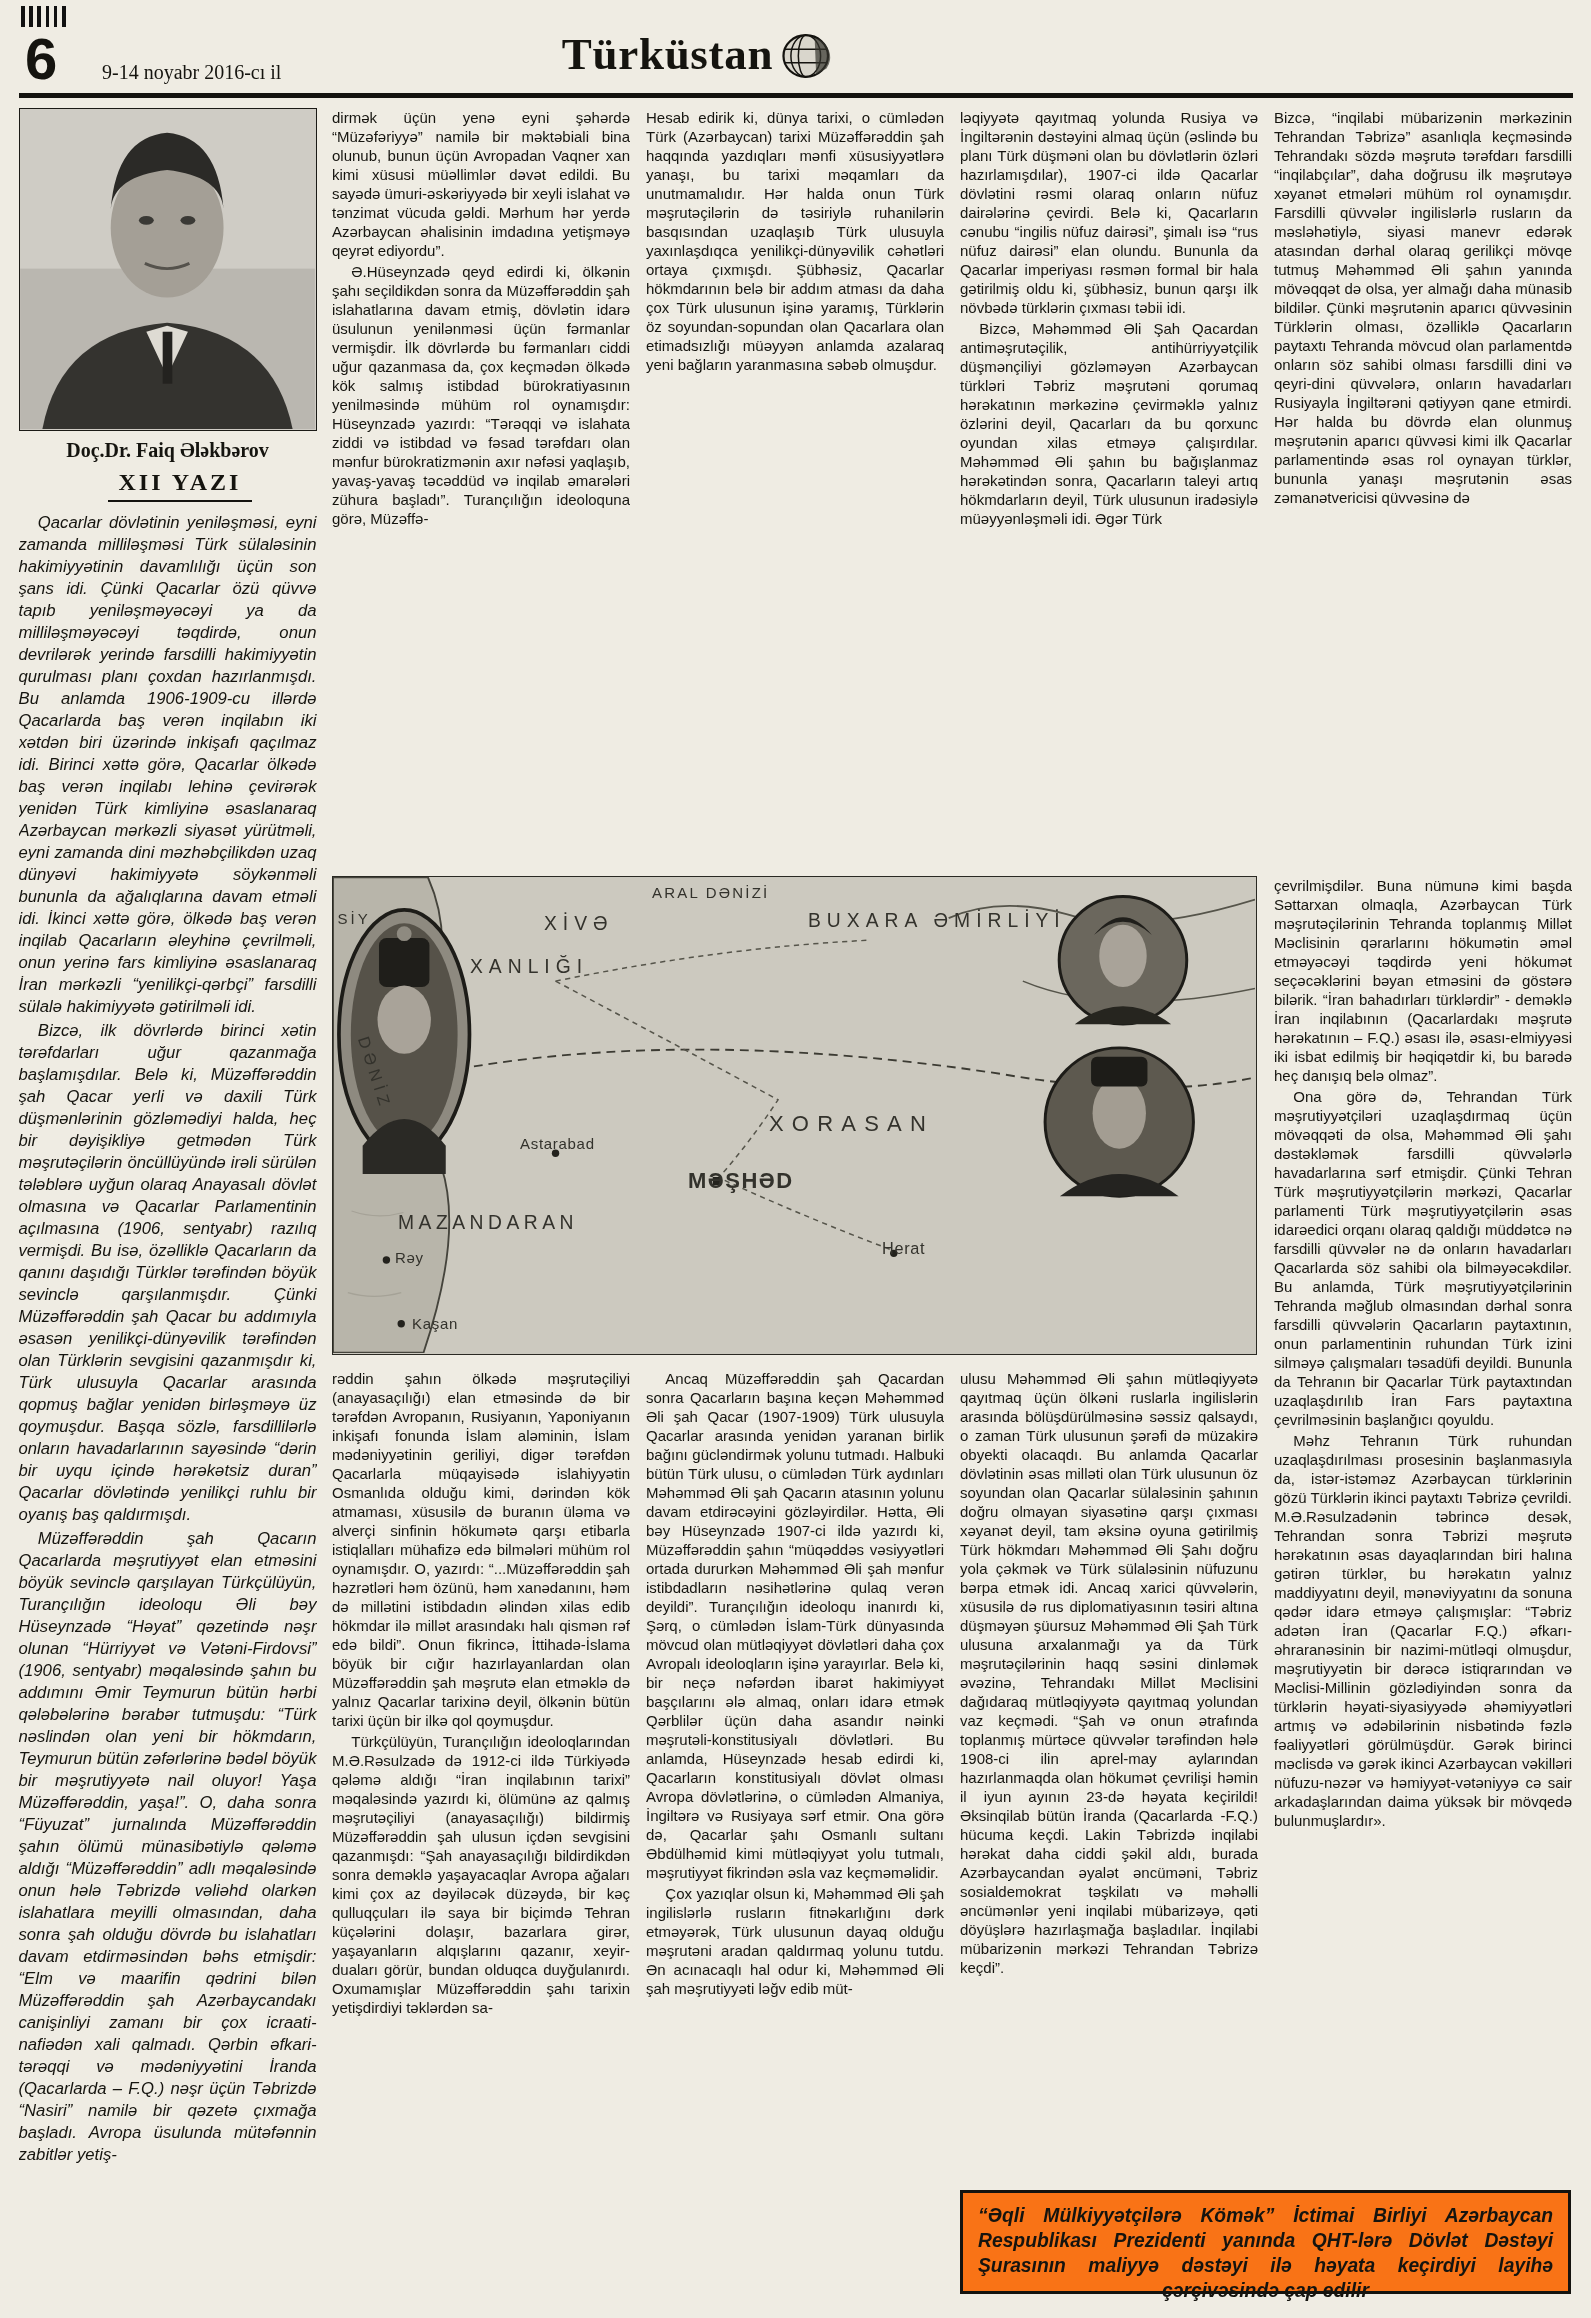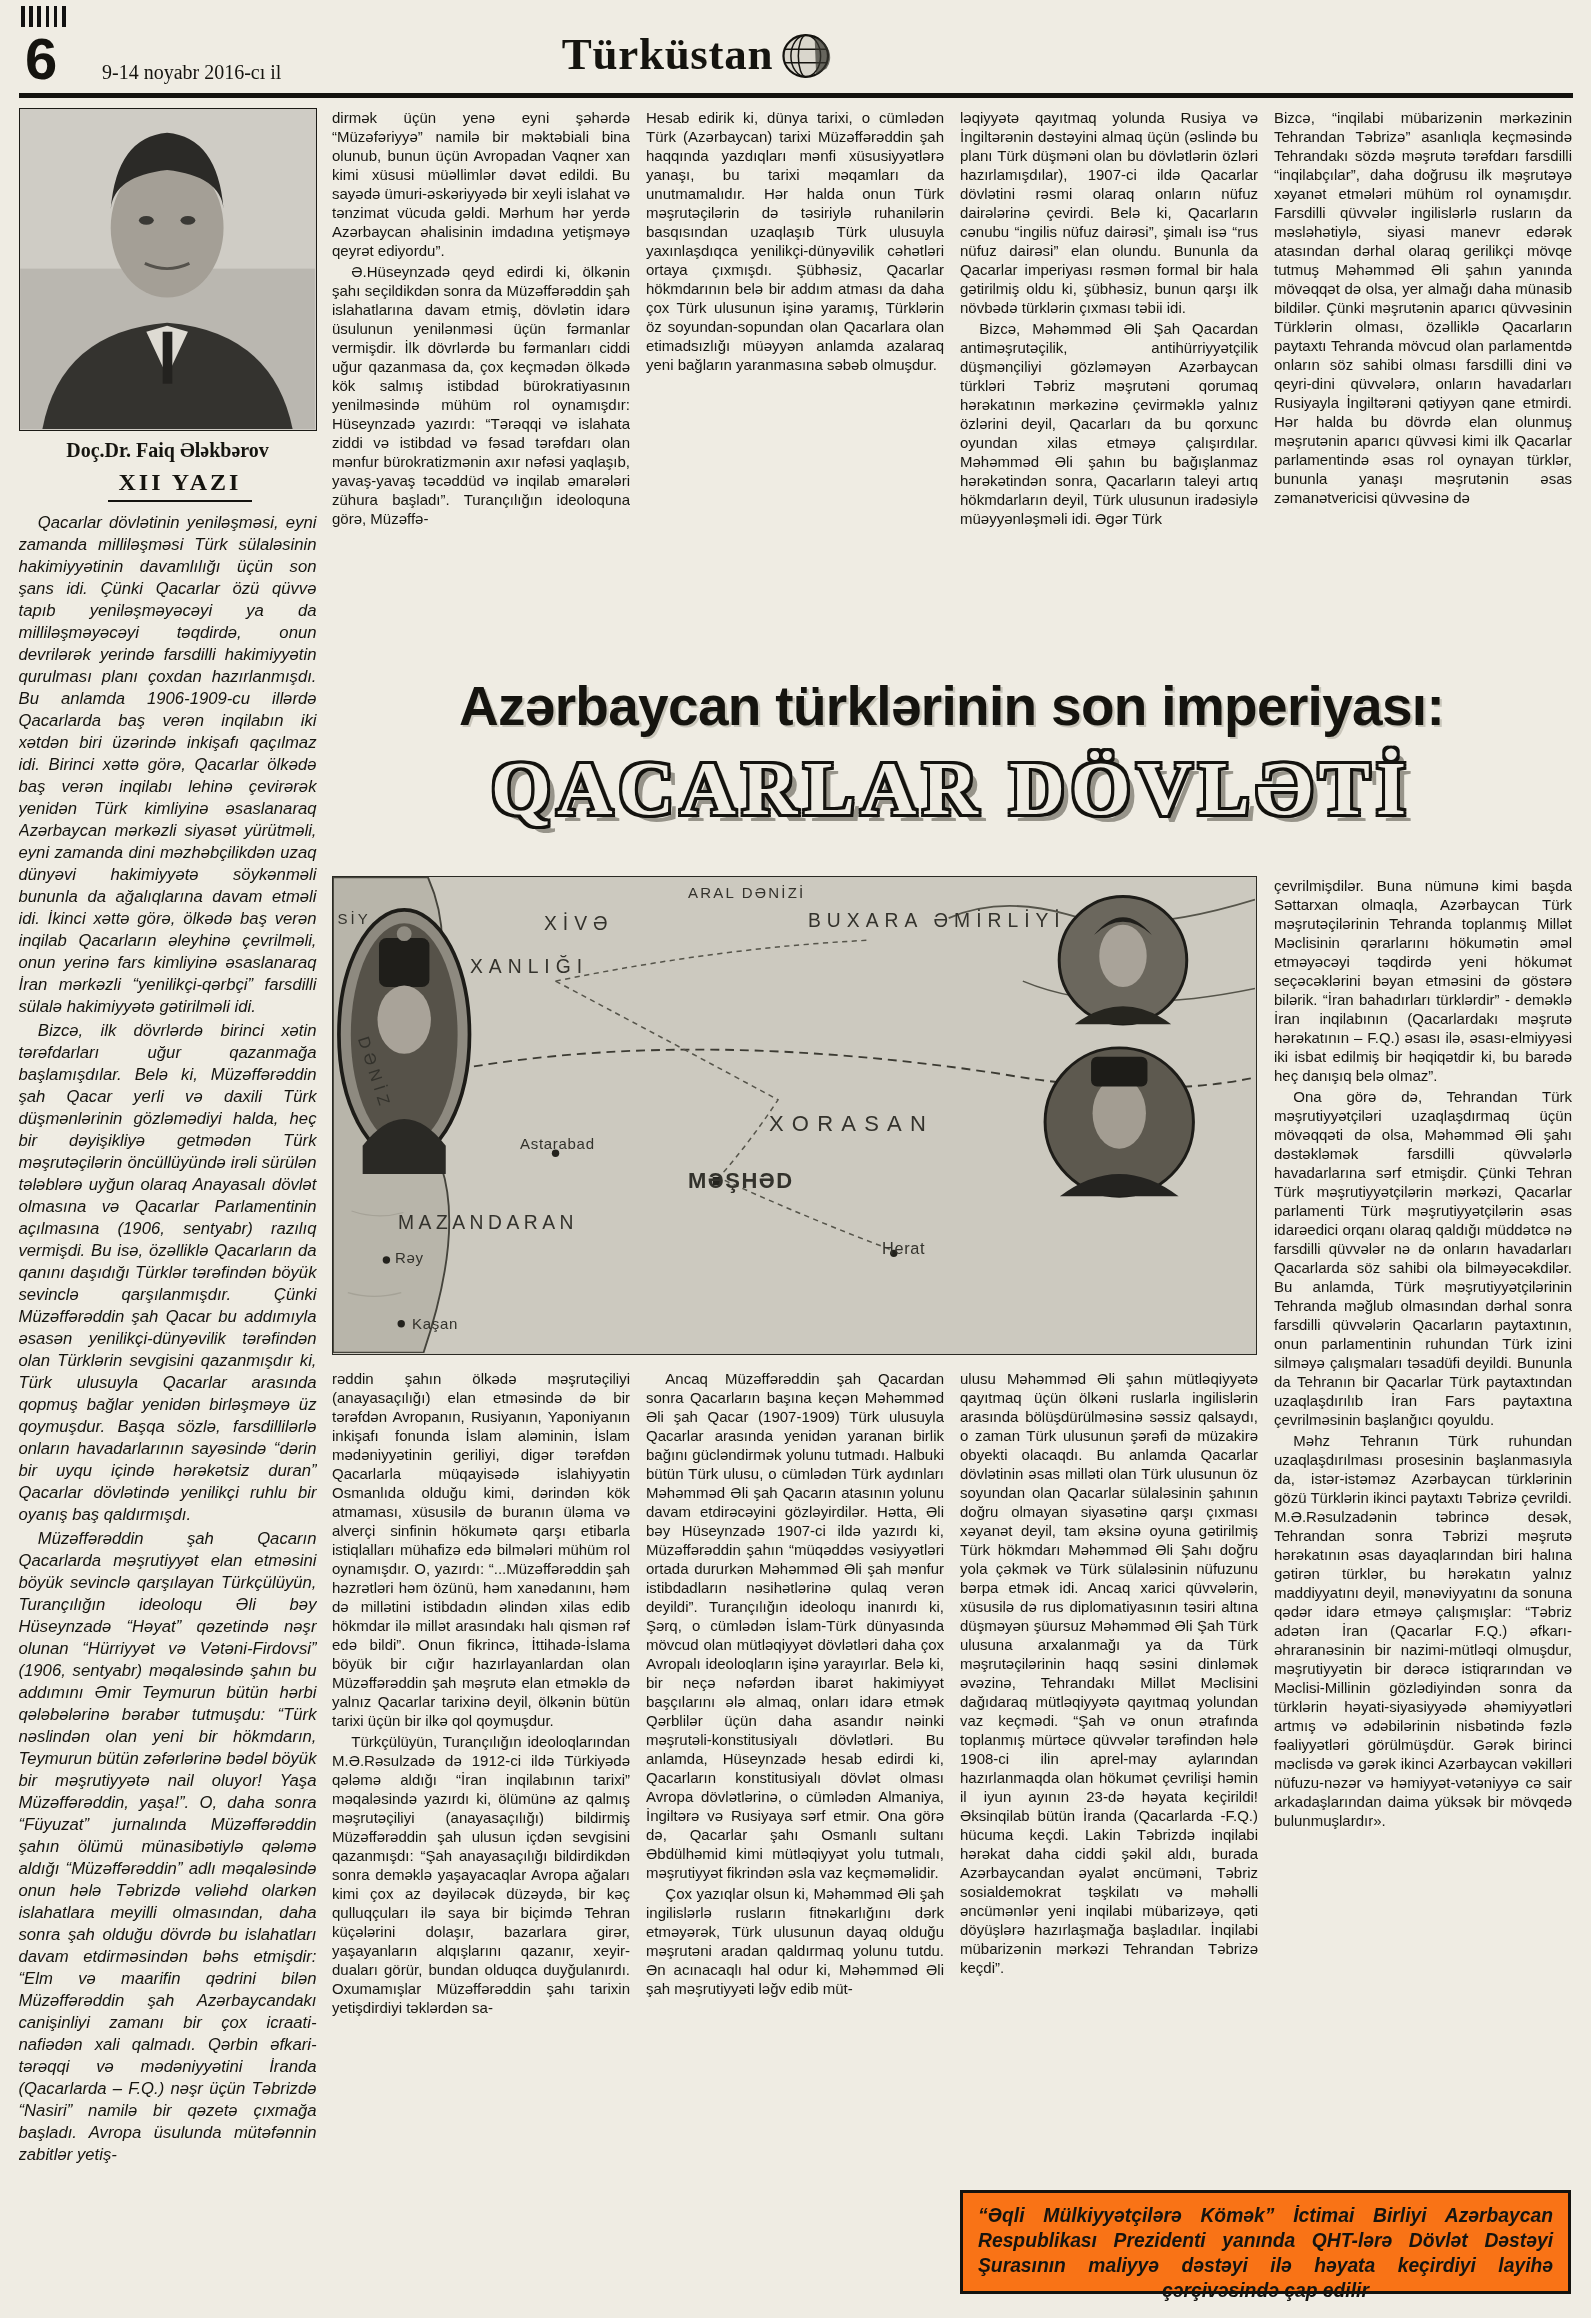--- a/index.html
+++ b/index.html
@@ -124,24 +124,20 @@
       <p class="para">Hesab edirik ki, dünya tarixi, o cümlədən Türk (Azərbaycan) tarixi Müzəffərəddin şah haqqında yazdıqları mənfi xüsusiyyətlərə yanaşı, bu tarixi məqamları da unutmamalıdır. Hər halda onun Türk məşrutəçilərin də təsiriylə ruhanilərin basqısından uzaqlaşıb Türk ulusuyla yaxınlaşdıqca yenilikçi-dünyəvilik cəhətləri ortaya çıxmışdı. Şübhəsiz, Qacarlar hökmdarının belə bir addım atması da daha çox Türk ulusunun işinə yaramış, Türklərin öz soyundan-sopundan olan Qacarlara olan etimadsızlığı müəyyən anlamda azalaraq yeni bağların yaranmasına səbəb olmuşdur.</p>
     </div>
   <div class="col c4 cont" style="top:108px;height:564px;">
       <p class="para">ləqiyyətə qayıtmaq yolunda Rusiya və İngiltərənin dəstəyini almaq üçün (əslində bu planı Türk düşməni olan bu dövlətlərin özləri hazırlamışdılar), 1907-ci ildə Qacarlar dövlətini rəsmi olaraq onların nüfuz dairələrinə çevirdi. Belə ki, Qacarların cənubu “ingilis nüfuz dairəsi”, şimalı isə “rus nüfuz dairəsi” elan olundu. Bununla da Qacarlar imperiyası rəsmən formal bir hala gətirilmiş oldu ki, şübhəsiz, bunun qarşı ilk növbədə türklərin çıxması təbii idi.</p>
       <p class="para">Bizcə, Məhəmməd Əli Şah Qacardan antiməşrutəçilik, antihürriyyətçilik düşmənçiliyi gözləməyən Azərbaycan türkləri Təbriz məşrutəni qorumaq hərəkatının mərkəzinə çevirməklə yalnız özlərini deyil, Qacarları da bu qorxunc oyundan xilas etməyə çalışırdılar. Məhəmməd Əli şahın bu bağışlanmaz hərəkətindən sonra, Qacarların taleyi artıq hökmdarların deyil, Türk ulusunun iradəsiylə müəyyənləşməli idi. Əgər Türk</p>
     </div>
   <div class="col c5 cont" style="top:108px;height:566px;">
       <p class="para">Bizcə, “inqilabi mübarizənin mərkəzinin Tehrandan Təbrizə” asanlıqla keçməsində Tehrandakı sözdə məşrutə tərəfdarı farsdilli “inqilabçılar”, daha doğrusu ilk məşrutəyə xəyanət etmələri mühüm rol oynamışdır. Farsdilli qüvvələr ingilislərlə rusların da məsləhətiylə, siyasi manevr edərək atasından dərhal olaraq gerilikçi mövqe tutmuş Məhəmməd Əli şahın yanında mövəqqət də olsa, yer almağı daha münasib bildilər. Çünki məşrutənin aparıcı qüvvəsinin Türklərin olması, özəlliklə Qacarların paytaxtı Tehranda mövcud olan parlamentdə onların söz sahibi olması farsdilli dini və qeyri-dini qüvvələrə, onların havadarları Rusiyayla İngiltərəni qətiyyən qane etmirdi. Hər halda bu dövrdə elan olunmuş məşrutənin aparıcı qüvvəsi kimi ilk Qacarlar parlamentində əsas rol oynayan türklər, bununla yanaşı məşrutənin əsas zəmanətvericisi qüvvəsinə də</p>
     </div>
 
-  <div class="headline">
-    <div class="headline-kicker">Azərbaycan türklərinin son imperiyası:</div>
-    <div class="headline-main">QACARLAR DÖVLƏTİ</div>
-  </div>
 
   <div class="map">
     <svg width="922" height="476" viewBox="0 0 1243 641">
       <rect width="1243" height="641" fill="#ccc9bf"></rect>
 
       <path d="M0,0 L128,0 Q168,90 124,190 Q92,290 146,390 Q176,480 122,641 L0,641 Z" fill="#b8b5aa" stroke="#45443c" stroke-width="2.5"></path>
       <g stroke="#a5a297" stroke-width="1.5">
         <path d="M20,120 q30,10 60,0" fill="none"></path>
           <path d="M15,220 q35,12 70,2" fill="none"></path>
         <path d="M30,330 q35,10 75,0" fill="none"></path>
@@ -180,21 +176,21 @@
         <path d="M1000,198 Q1065,150 1130,198 Z" fill="#26251f"></path>
       </g>
       <g>
         <circle cx="1060" cy="330" r="100" fill="#5d594f" stroke="#1d1c18" stroke-width="4"></circle>
         <ellipse cx="1060" cy="318" rx="36" ry="48" fill="#a39d92"></ellipse>
         <rect x="1022" y="242" width="76" height="40" rx="8" fill="#1d1c18"></rect>
         <path d="M980,430 Q1060,370 1140,430 Z" fill="#242320"></path>
       </g>
     </svg>
     <span class="map-label small-label" style="left:4.5px;top:33px;letter-spacing:3px;">SİY</span>
-    <span class="map-label small-label" style="left:319px;top:7.4px;letter-spacing:2.2px;margin-left:36px;">ARAL DƏNİZİ</span>
+    <span class="map-label small-label" style="left:319px;top:7.4px;letter-spacing:2.2px;">ARAL DƏNİZİ</span>
     <span class="map-label ls8" style="left:211px;top:36px;">XİVƏ</span>
     <span class="map-label ls8" style="left:137px;top:79px;">XANLIĞI</span>
     <span class="map-label ls8" style="left:475px;top:33px;">BUXARA  ƏMİRLİYİ</span>
     <span class="map-label ls10" style="left:436px;top:234px;">XORASAN</span>
     <span class="map-label bold-label" style="left:355px;top:291px;">MƏŞHƏD</span>
     <span class="map-label small-label" style="left:187px;top:258px;">Astarabad</span>
     <span class="map-label" style="left:65px;top:335px;letter-spacing:4.5px;font-size:19.3px;">MAZANDARAN</span>
     <span class="map-label small-label" style="left:549px;top:362px;font-size:16.3px;">Herat</span>
     <span class="map-label small-label" style="left:62px;top:372px;">Rəy</span>
     <span class="map-label small-label" style="left:79px;top:438px;">Kaşan</span>

